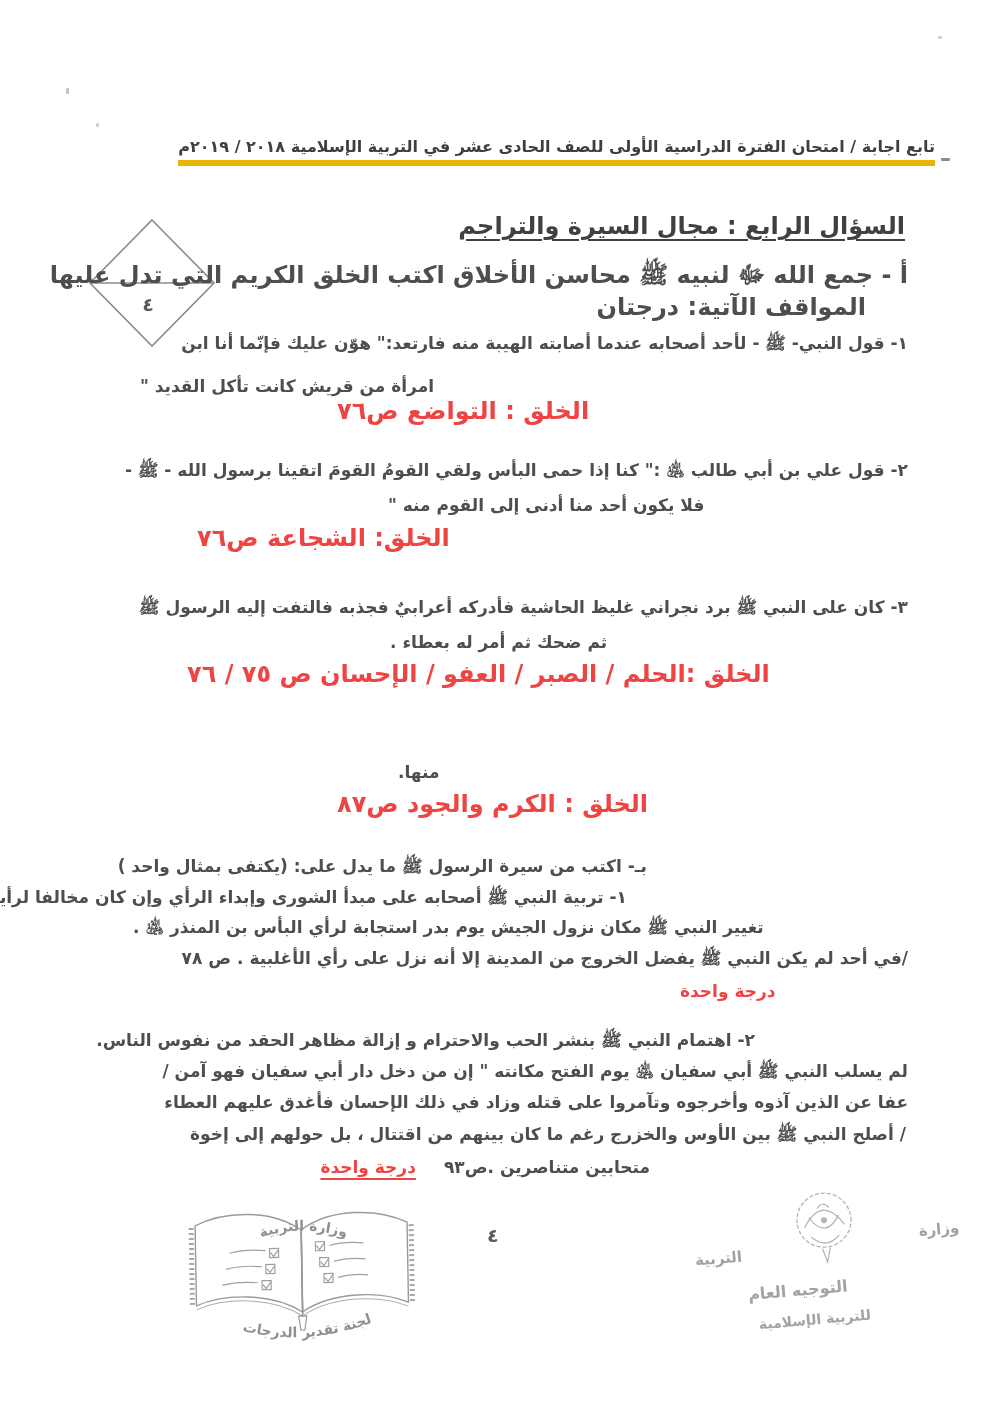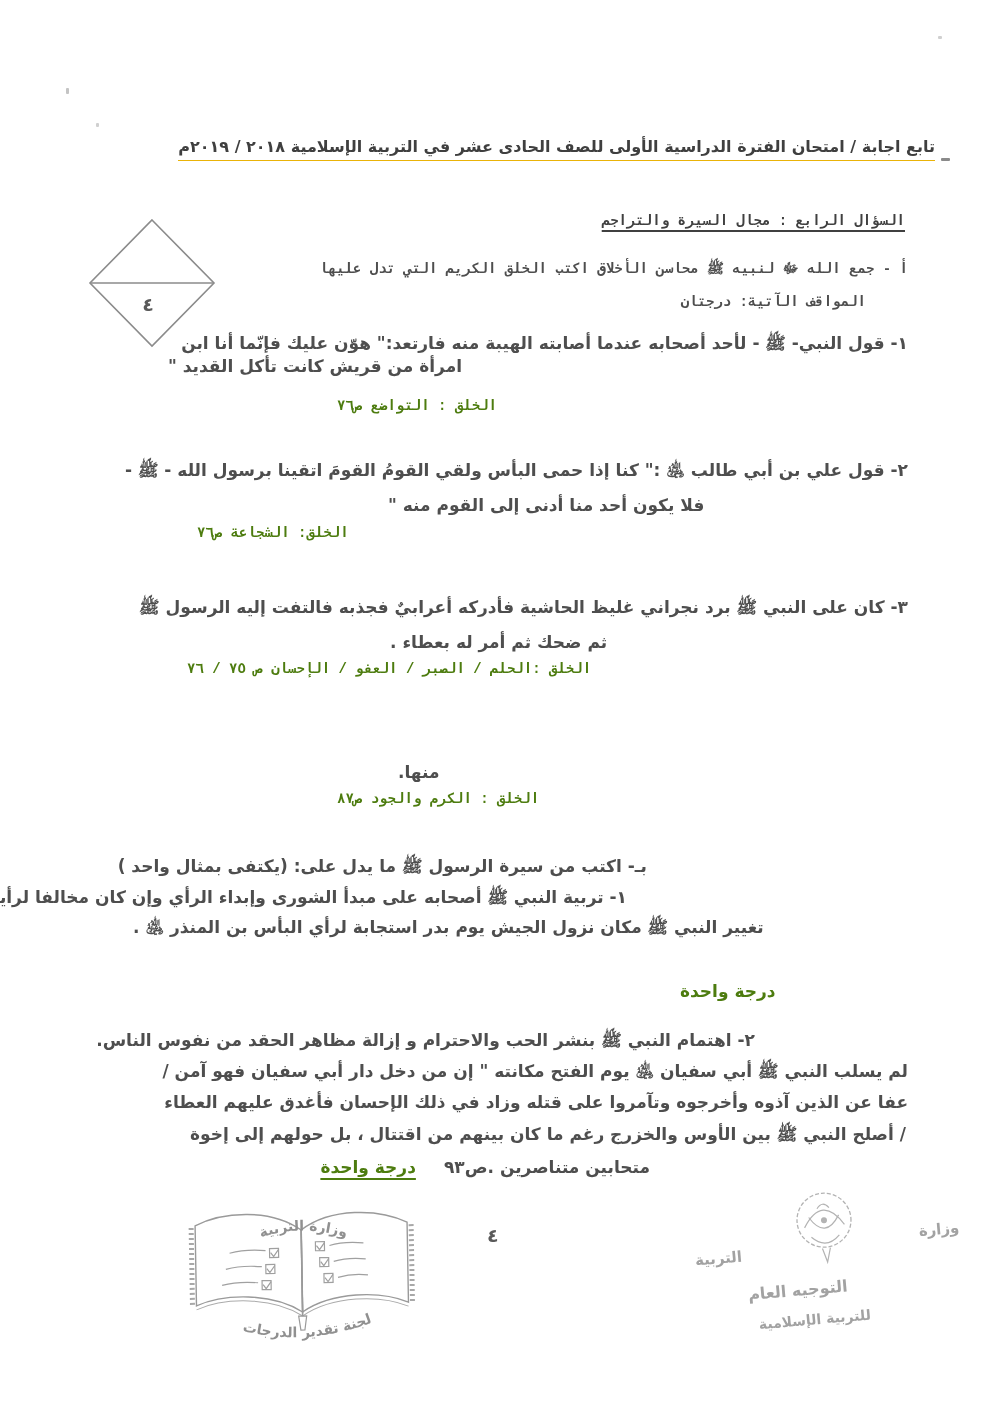--- a/index.html
+++ b/index.html
@@ -14,27 +14,27 @@
     color:#4a4a4a;
   }
   .line{
     position:absolute;
     white-space:nowrap;
     font-weight:700;
     color:#4e4e4e;
     letter-spacing:0.2px;
   }
   .sz17{font-size:17px;}
-  .sz18{font-size:14px;font-family:Liberation Mono, monospace;}
+  .sz18{font-size:24px;}
   .underlined{text-decoration:underline;text-underline-offset:5px;text-decoration-thickness:1.5px;}
-  .answer{color:#4d7c0f;}
+  .answer{color:#ef4444;}
   .hdr{
     position:absolute;top:137px;right:57px;
     font-size:16px;font-weight:700;color:#3f3f3f;
-    border-bottom:1px solid #eab308;padding-bottom:4px;
+    border-bottom:6px solid #eab308;padding-bottom:4px;
     white-space:nowrap;letter-spacing:0.2px;
   }
   .noise{position:absolute;background:#8a8a8a;border-radius:1px;}
   .diamond{position:absolute;top:216px;left:86px;}
   .stamp-left{position:absolute;top:1190px;left:152px;transform:rotate(-1deg);}
   .pagenum{position:absolute;top:1224px;left:487px;font-size:19px;font-weight:700;color:#5a5a5a;}
   .stamp-right{
     position:absolute;top:1186px;left:688px;width:280px;height:160px;
     transform:rotate(-5deg);
     color:#a2a2a2;font-weight:700;
@@ -61,38 +61,39 @@
       <text x="62" y="95" text-anchor="middle" font-size="19" font-weight="bold" fill="#5a5a5a">٤</text>
     </svg>
   </div>
 
   <div class="line sz18 underlined" style="top:212px;right:87px;color:#404040;">السؤال الرابع : مجال السيرة والتراجم</div>
 
   <div class="line sz18" style="top:260px;right:84px;margin-left:26px;">أ - جمع الله ﷻ لنبيه ﷺ محاسن الأخلاق اكتب الخلق الكريم التي تدل عليها</div>
   <div class="line sz18" style="top:293px;right:126px;">المواقف الآتية:  درجتان</div>
 
   <div class="line sz17" style="top:333px;right:84px;">١- قول النبي- ﷺ - لأحد أصحابه عندما أصابته الهيبة منه فارتعد:" هوّن عليك فإنّما أنا ابن</div>
-  <div class="line sz17" style="top:356px;left:140px;margin-left:28px;">امرأة من قريش كانت تأكل القديد "</div>
+  <div class="line sz17" style="top:376px;left:140px;">امرأة من قريش كانت تأكل القديد "</div>
   <div class="line sz18 answer" style="top:397px;left:337px;">الخلق : التواضع ص٧٦</div>
 
   <div class="line sz17" style="top:460px;right:84px;">٢- قول علي بن أبي طالب ﵁ :" كنا إذا حمى البأس ولقي القومُ القومَ اتقينا برسول الله - ﷺ -</div>
   <div class="line sz17" style="top:495px;left:388px;">فلا يكون أحد منا أدنى إلى القوم منه "</div>
   <div class="line sz18 answer" style="top:524px;left:197px;">الخلق: الشجاعة ص٧٦</div>
 
   <div class="line sz17" style="top:597px;right:84px;">٣- كان على النبي ﷺ برد نجراني غليظ الحاشية فأدركه أعرابيٌ فجذبه فالتفت إليه الرسول ﷺ</div>
   <div class="line sz17" style="top:632px;left:390px;">ثم ضحك ثم أمر له بعطاء .</div>
   <div class="line sz18 answer" style="top:660px;left:187px;">الخلق :الحلم / الصبر / العفو / الإحسان  ص ٧٥ / ٧٦</div>
 
   <div class="line sz17" style="top:762px;left:398px;">منها.</div>
   <div class="line sz18 answer" style="top:790px;left:337px;">الخلق : الكرم والجود ص٨٧</div>
 
   <div class="line sz17" style="top:856px;right:345px;text-align:center;">بـ- اكتب  من سيرة الرسول ﷺ ما يدل على: (يكتفى بمثال واحد )</div>
 
   <div class="line sz17" style="top:887px;right:365px;">١- تربية النبي ﷺ أصحابه على مبدأ الشورى وإبداء الرأي وإن كان مخالفا لرأيه</div>
   <div class="line sz17" style="top:917px;left:133px;">تغيير النبي ﷺ مكان نزول الجيش يوم بدر استجابة لرأي البأس بن المنذر ﵁ .</div>
+  <div class="line sz17" style="top:948px;right:84px;">/في أحد لم يكن النبي ﷺ يفضل الخروج من المدينة إلا أنه نزل على رأي الأغلبية . ص ٧٨</div>
   <div class="line sz17 answer" style="top:981px;left:680px;">درجة واحدة</div>
 
   <div class="line sz17" style="top:1030px;right:237px;">٢- اهتمام النبي ﷺ بنشر الحب والاحترام و إزالة مظاهر الحقد من نفوس الناس.</div>
   <div class="line sz17" style="top:1061px;right:84px;margin-left:41px;">لم يسلب النبي ﷺ أبي سفيان ﵁ يوم الفتح مكانته " إن من دخل دار أبي سفيان فهو آمن /</div>
   <div class="line sz17" style="top:1092px;right:84px;">عفا عن الذين آذوه وأخرجوه وتآمروا على قتله وزاد في ذلك الإحسان فأغدق عليهم العطاء</div>
   <div class="line sz17" style="top:1124px;right:86px;">/ أصلح النبي ﷺ بين الأوس والخزرج رغم ما كان بينهم من اقتتال ، بل حولهم إلى إخوة</div>
   <div class="line sz17" style="top:1157px;right:342px;">
     <span class="mark-gap">متحابين متناصرين .ص٩٣</span><span class="underlined answer">درجة واحدة</span>
   </div>
 

